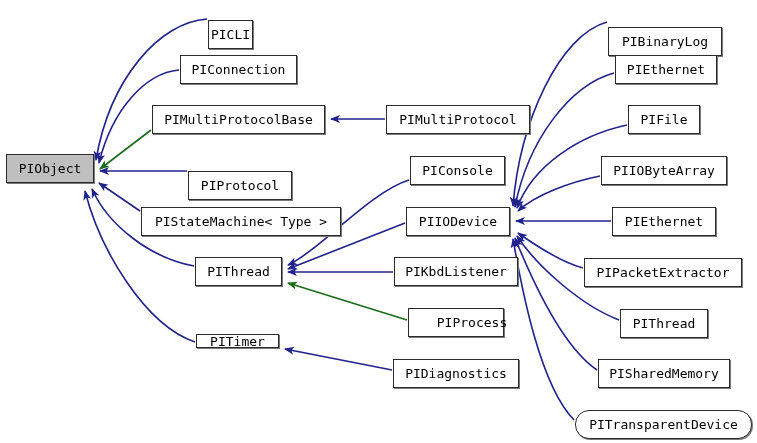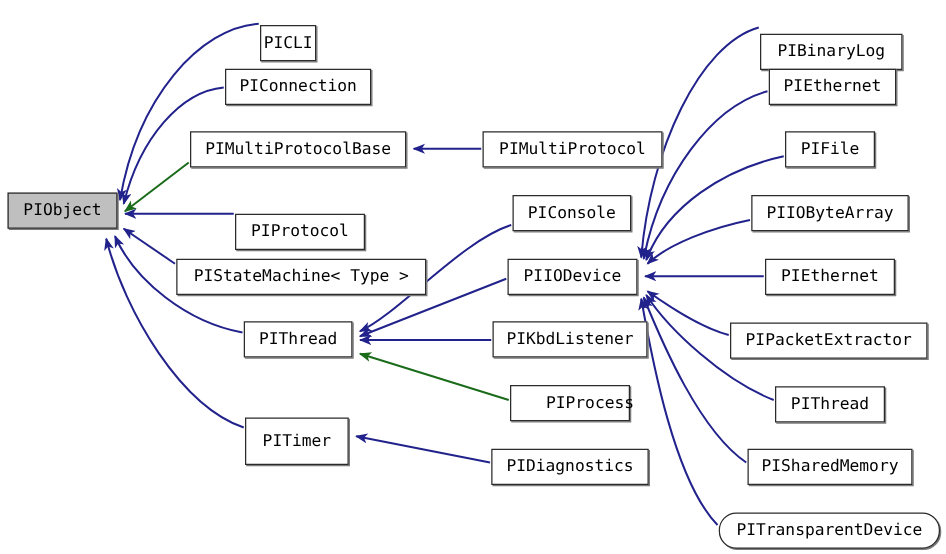--- a/index.html
+++ b/index.html
@@ -113,21 +113,21 @@
       </div>
       <div class="node" style="left: 195px; top: 257px; width: 87px; height: 29px;">
         <span class="node-label">PIThread</span>
       </div>
       <div class="node" style="left: 394px; top: 257px; width: 124px; height: 29px;">
         <span class="node-label">PIKbdListener</span>
       </div>
       <div class="node" style="left: 408px; top: 308px; width: 96px; height: 29px; padding-left: 32px;">
         <span class="node-label">PIProcess</span>
       </div>
-      <div class="node" style="left: 196px; top: 334px; width: 83px; height: 38px;">
+      <div class="node" style="left: 196px; top: 334px; width: 83px; height: 14px;">
         <span class="node-label">PITimer</span>
       </div>
       <div class="node" style="left: 393px; top: 359px; width: 126px; height: 29px;">
         <span class="node-label">PIDiagnostics</span>
       </div>
       <div class="node" style="left: 608px; top: 4px; width: 114px; height: 29px; margin-top: 23px;">
         <span class="node-label">PIBinaryLog</span>
       </div>
       <div class="node" style="left: 615px; top: 55px; width: 102px; height: 29px;">
         <span class="node-label">PIEthernet</span>

